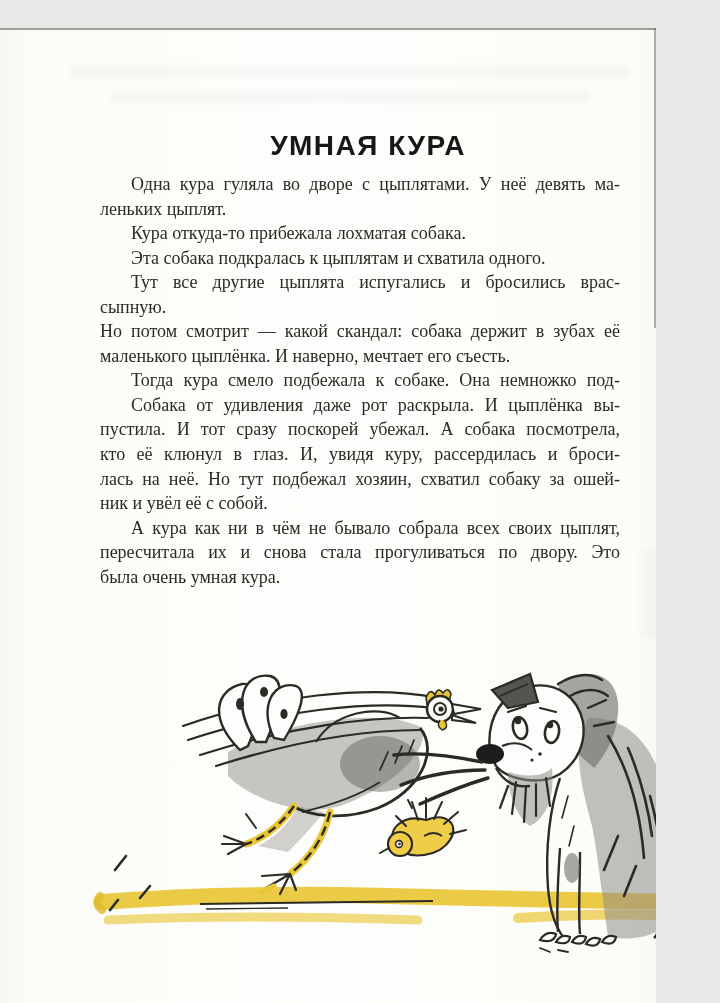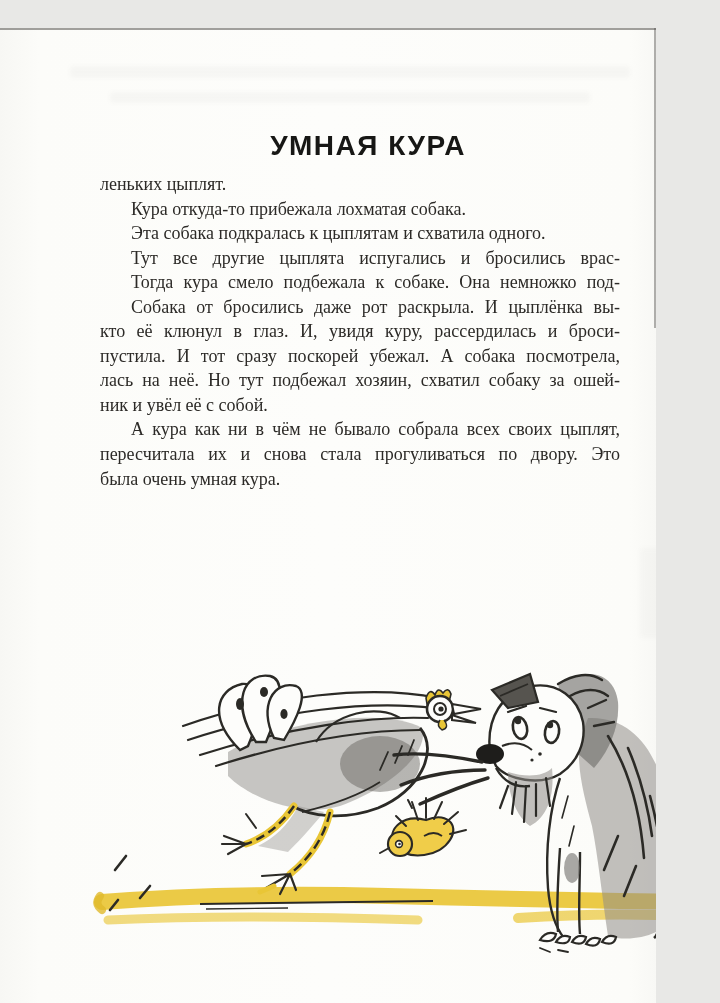--- a/index.html
+++ b/index.html
@@ -70,28 +70,32 @@
 <div class="book-page">
   <div class="edge-top"></div>
   <div class="edge-right"></div>
   <div class="ghost g1"></div>
   <div class="ghost g2"></div>
   <div class="ghost g3"></div>
 
   <h1 class="page-title">УМНАЯ КУРА</h1>
 
   <div class="text-block">
+      <div class="line para-start">Одна кура гуляла во дворе с цыплятами. У неё девять ма-</div>
       <div class="line para-end">леньких цыплят.</div>
       <div class="line para-start para-end">Кура откуда-то прибежала лохматая собака.</div>
       <div class="line para-start para-end">Эта собака подкралась к цыплятам и схватила одного.</div>
       <div class="line para-start">Тут все другие цыплята испугались и бросились врас-</div>
+      <div class="line para-end">сыпную.</div>
+      <div class="line">Но потом смотрит — какой скандал: собака держит в зубах её</div>
+      <div class="line para-end">маленького цыплёнка. И наверно, мечтает его съесть.</div>
       <div class="line para-start">Тогда кура смело подбежала к собаке. Она немножко под-</div>
-      <div class="line para-start">Собака от бросились даже рот раскрыла. И цыплёнка вы-</div>
+      <div class="line para-start">Собака от удивления даже рот раскрыла. И цыплёнка вы-</div>
+      <div class="line">пустила. И тот сразу поскорей убежал. А собака посмотрела,</div>
       <div class="line">кто её клюнул в глаз. И, увидя куру, рассердилась и броси-</div>
-      <div class="line">пустила. И тот сразу поскорей убежал. А собака посмотрела,</div>
       <div class="line">лась на неё. Но тут подбежал хозяин, схватил собаку за ошей-</div>
       <div class="line para-end">ник и увёл её с собой.</div>
       <div class="line para-start">А кура как ни в чём не бывало собрала всех своих цыплят,</div>
       <div class="line">пересчитала их и снова стала прогуливаться по двору. Это</div>
       <div class="line para-end">была очень умная кура.</div>
     </div>
 
   <div class="story-illustration">
     <svg width="614" height="320" viewBox="0 0 614 320" xmlns="http://www.w3.org/2000/svg">
 

